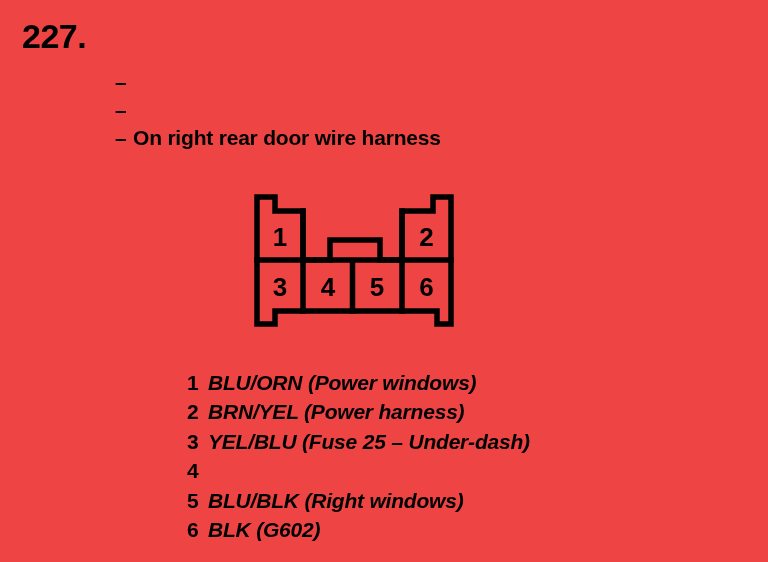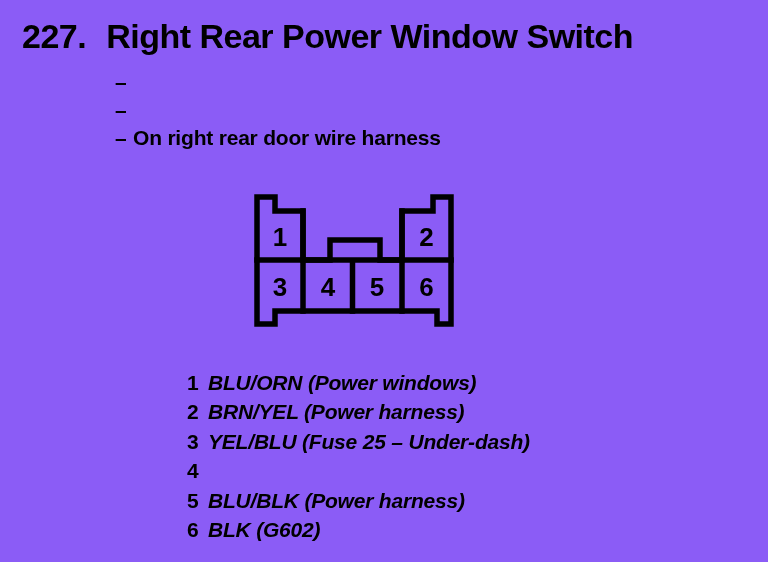--- a/index.html
+++ b/index.html
@@ -4,21 +4,21 @@
 <style>
   html, body {
     margin: 0;
     padding: 0;
     background: #ffffff;
   }
   .page {
     position: relative;
     width: 768px;
     height: 562px;
-    background: #8b5cf6;
+    background: #ef4444;
     color: #000000;
     font-family: "Liberation Sans", sans-serif;
     overflow: hidden;
   }
 
   
   .title-row {
     position: absolute;
     left: 22px;
     top: 17px;
@@ -99,21 +99,20 @@
   }
   .legend-text { white-space: nowrap; font-style: italic; }
 </style>
 </head>
 <body>
 
 <div class="page">
 
   <div class="title-row">
     <span>227.</span>
-    <h1>Right Rear Power Window Switch</h1>
   </div>
 
   <ul class="details">
     <li class="detail-item">
       <span class="detail-dash">–</span>
     </li>
     <li class="detail-item">
       <span class="detail-dash">–</span>
     </li>
     <li class="detail-item">
@@ -147,21 +146,21 @@
     </div>
     <div class="legend-row">
       <span class="legend-num">3</span>
       <span class="legend-text">YEL/BLU (Fuse 25 – Under-dash)</span>
     </div>
     <div class="legend-row">
       <span class="legend-num">4</span>
     </div>
     <div class="legend-row">
       <span class="legend-num">5</span>
-      <span class="legend-text">BLU/BLK (Power harness)</span>
+      <span class="legend-text">BLU/BLK (Right windows)</span>
     </div>
     <div class="legend-row">
       <span class="legend-num">6</span>
       <span class="legend-text">BLK (G602)</span>
     </div>
   </div>
 
 </div>
 
 </body></html>

